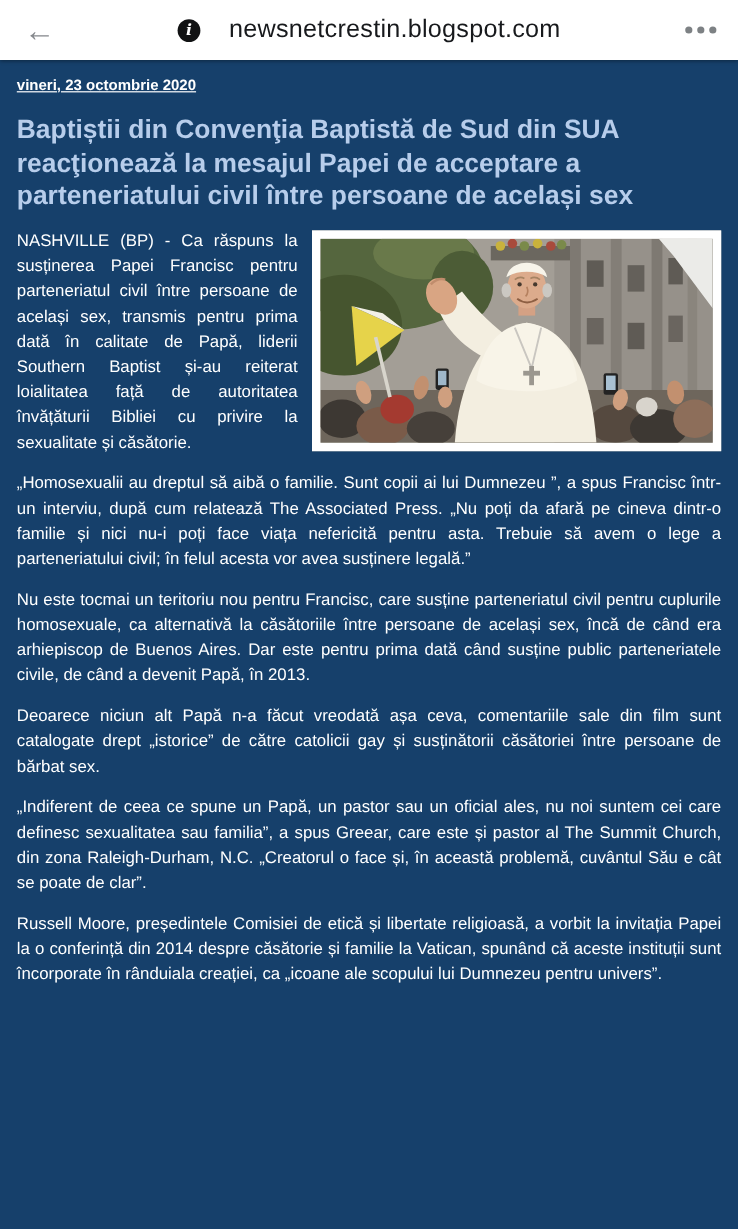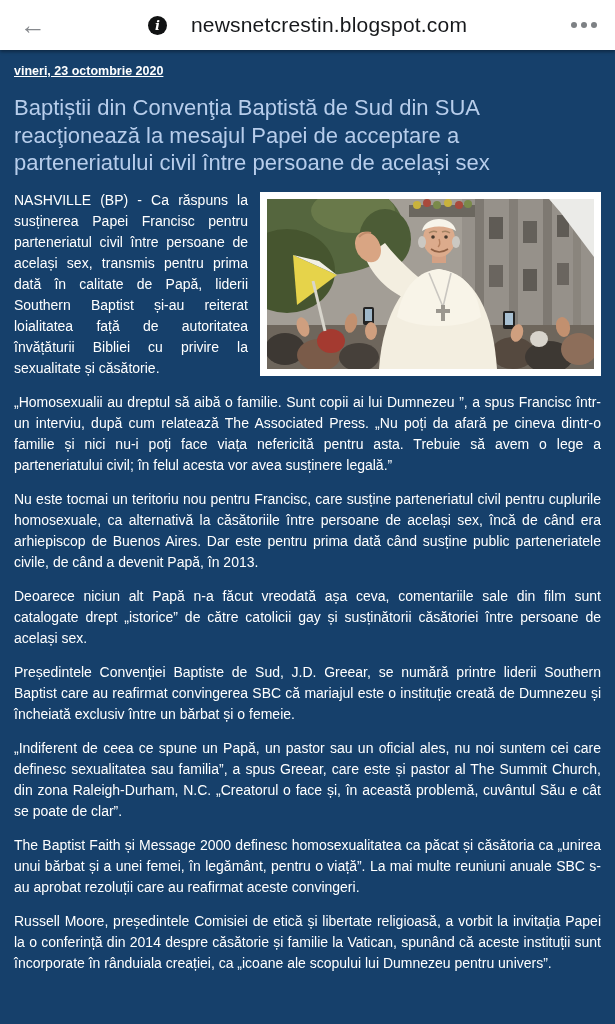--- a/index.html
+++ b/index.html
@@ -39,21 +39,21 @@
     margin-left:auto; display:flex; gap:4px; background:none; border:none;
     cursor:pointer; padding:4px 0;
   }
   .menu-btn i { width:6px; height:6px; border-radius:50%; background:#7d8184; display:block; }
   
   .page { padding:12px 14px 0 14px; color:#ffffff; }
   .date-header {
     font-size:12.5px; font-weight:bold; color:#ffffff; margin:2px 0 16px 0;text-decoration:underline;
   }
   .post-title {
-    font-size:22px; line-height:1.25; font-weight:400; color:#b7cdeb;
+    font-size:22px; line-height:1.25; font-weight:700; color:#b7cdeb;
     margin:0 0 13px 0; cursor:pointer;
   }
   .post-body { font-size:14px; line-height:21px; text-align:justify; }
   .post-body p { margin:0 0 13px 0; }
   figure.photo {
     float:right; margin:2px 0 10px 12px;
     border:7px solid #ffffff; background:#a8a49c;
     width:341px; height:184px; overflow:hidden;
   }
   figure.photo svg { display:block; }
@@ -157,20 +157,18 @@
 
         <polyline points="162,74 176,108 184,74" fill="none" stroke="#c9c6c0" stroke-width="1.6"></polyline>
         <rect x="174" y="106" width="4" height="16" fill="#9b978f"></rect>
         <rect x="169" y="110" width="14" height="4" fill="#9b978f"></rect>
       </svg>
     </figure>
 
     <p>NASHVILLE (BP) - Ca răspuns la susținerea Papei Francisc pentru parteneriatul civil între persoane de același sex, transmis pentru prima dată în calitate de Papă, liderii Southern Baptist și-au reiterat loialitatea față de autoritatea învățăturii Bibliei cu privire la sexualitate și căsătorie.</p>
     <p>„Homosexualii au dreptul să aibă o familie. Sunt copii ai lui Dumnezeu ”, a spus Francisc într-un interviu, după cum relatează The Associated Press. „Nu poți da afară pe cineva dintr-o familie și nici nu-i poți face viața nefericită pentru asta. Trebuie să avem o lege a parteneriatului civil; în felul acesta vor avea susținere legală.”</p>
     <p>Nu este tocmai un teritoriu nou pentru Francisc, care susține parteneriatul civil pentru cuplurile homosexuale, ca alternativă la căsătoriile între persoane de același sex, încă de când era arhiepiscop de Buenos Aires. Dar este pentru prima dată când susține public parteneriatele civile, de când a devenit Papă, în 2013.</p>
-    <p>Deoarece niciun alt Papă n-a făcut vreodată așa ceva, comentariile sale din film sunt catalogate drept „istorice” de către catolicii gay și susținătorii căsătoriei între persoane de același sex.</p>
-    <p>Președintele Convenției Baptiste de Sud, J.D. Greear, se numără printre liderii Southern Baptist care au reafirmat convingerea SBC că mariajul este o instituție creată de Dumnezeu și încheiată exclusiv între un bărbat și o femeie.</p>
+    <p>Deoarece niciun alt Papă n-a făcut vreodată așa ceva, comentariile sale din film sunt catalogate drept „istorice” de către catolicii gay și susținătorii căsătoriei între persoane de bărbat sex.</p>
     <p>„Indiferent de ceea ce spune un Papă, un pastor sau un oficial ales, nu noi suntem cei care definesc sexualitatea sau familia”, a spus Greear, care este și pastor al The Summit Church, din zona Raleigh-Durham, N.C. „Creatorul o face și, în această problemă, cuvântul Său e cât se poate de clar”.</p>
-    <p>The Baptist Faith și Message 2000 definesc homosexualitatea ca păcat și căsătoria ca „unirea unui bărbat și a unei femei, în legământ, pentru o viață”. La mai multe reuniuni anuale SBC s-au aprobat rezoluții care au reafirmat aceste convingeri.</p>
     <p>Russell Moore, președintele Comisiei de etică și libertate religioasă, a vorbit la invitația Papei la o conferință din 2014 despre căsătorie și familie la Vatican, spunând că aceste instituții sunt încorporate în rânduiala creației, ca „icoane ale scopului lui Dumnezeu pentru univers”.</p>
 
   </article>
 </main>
 
 </body></html>

